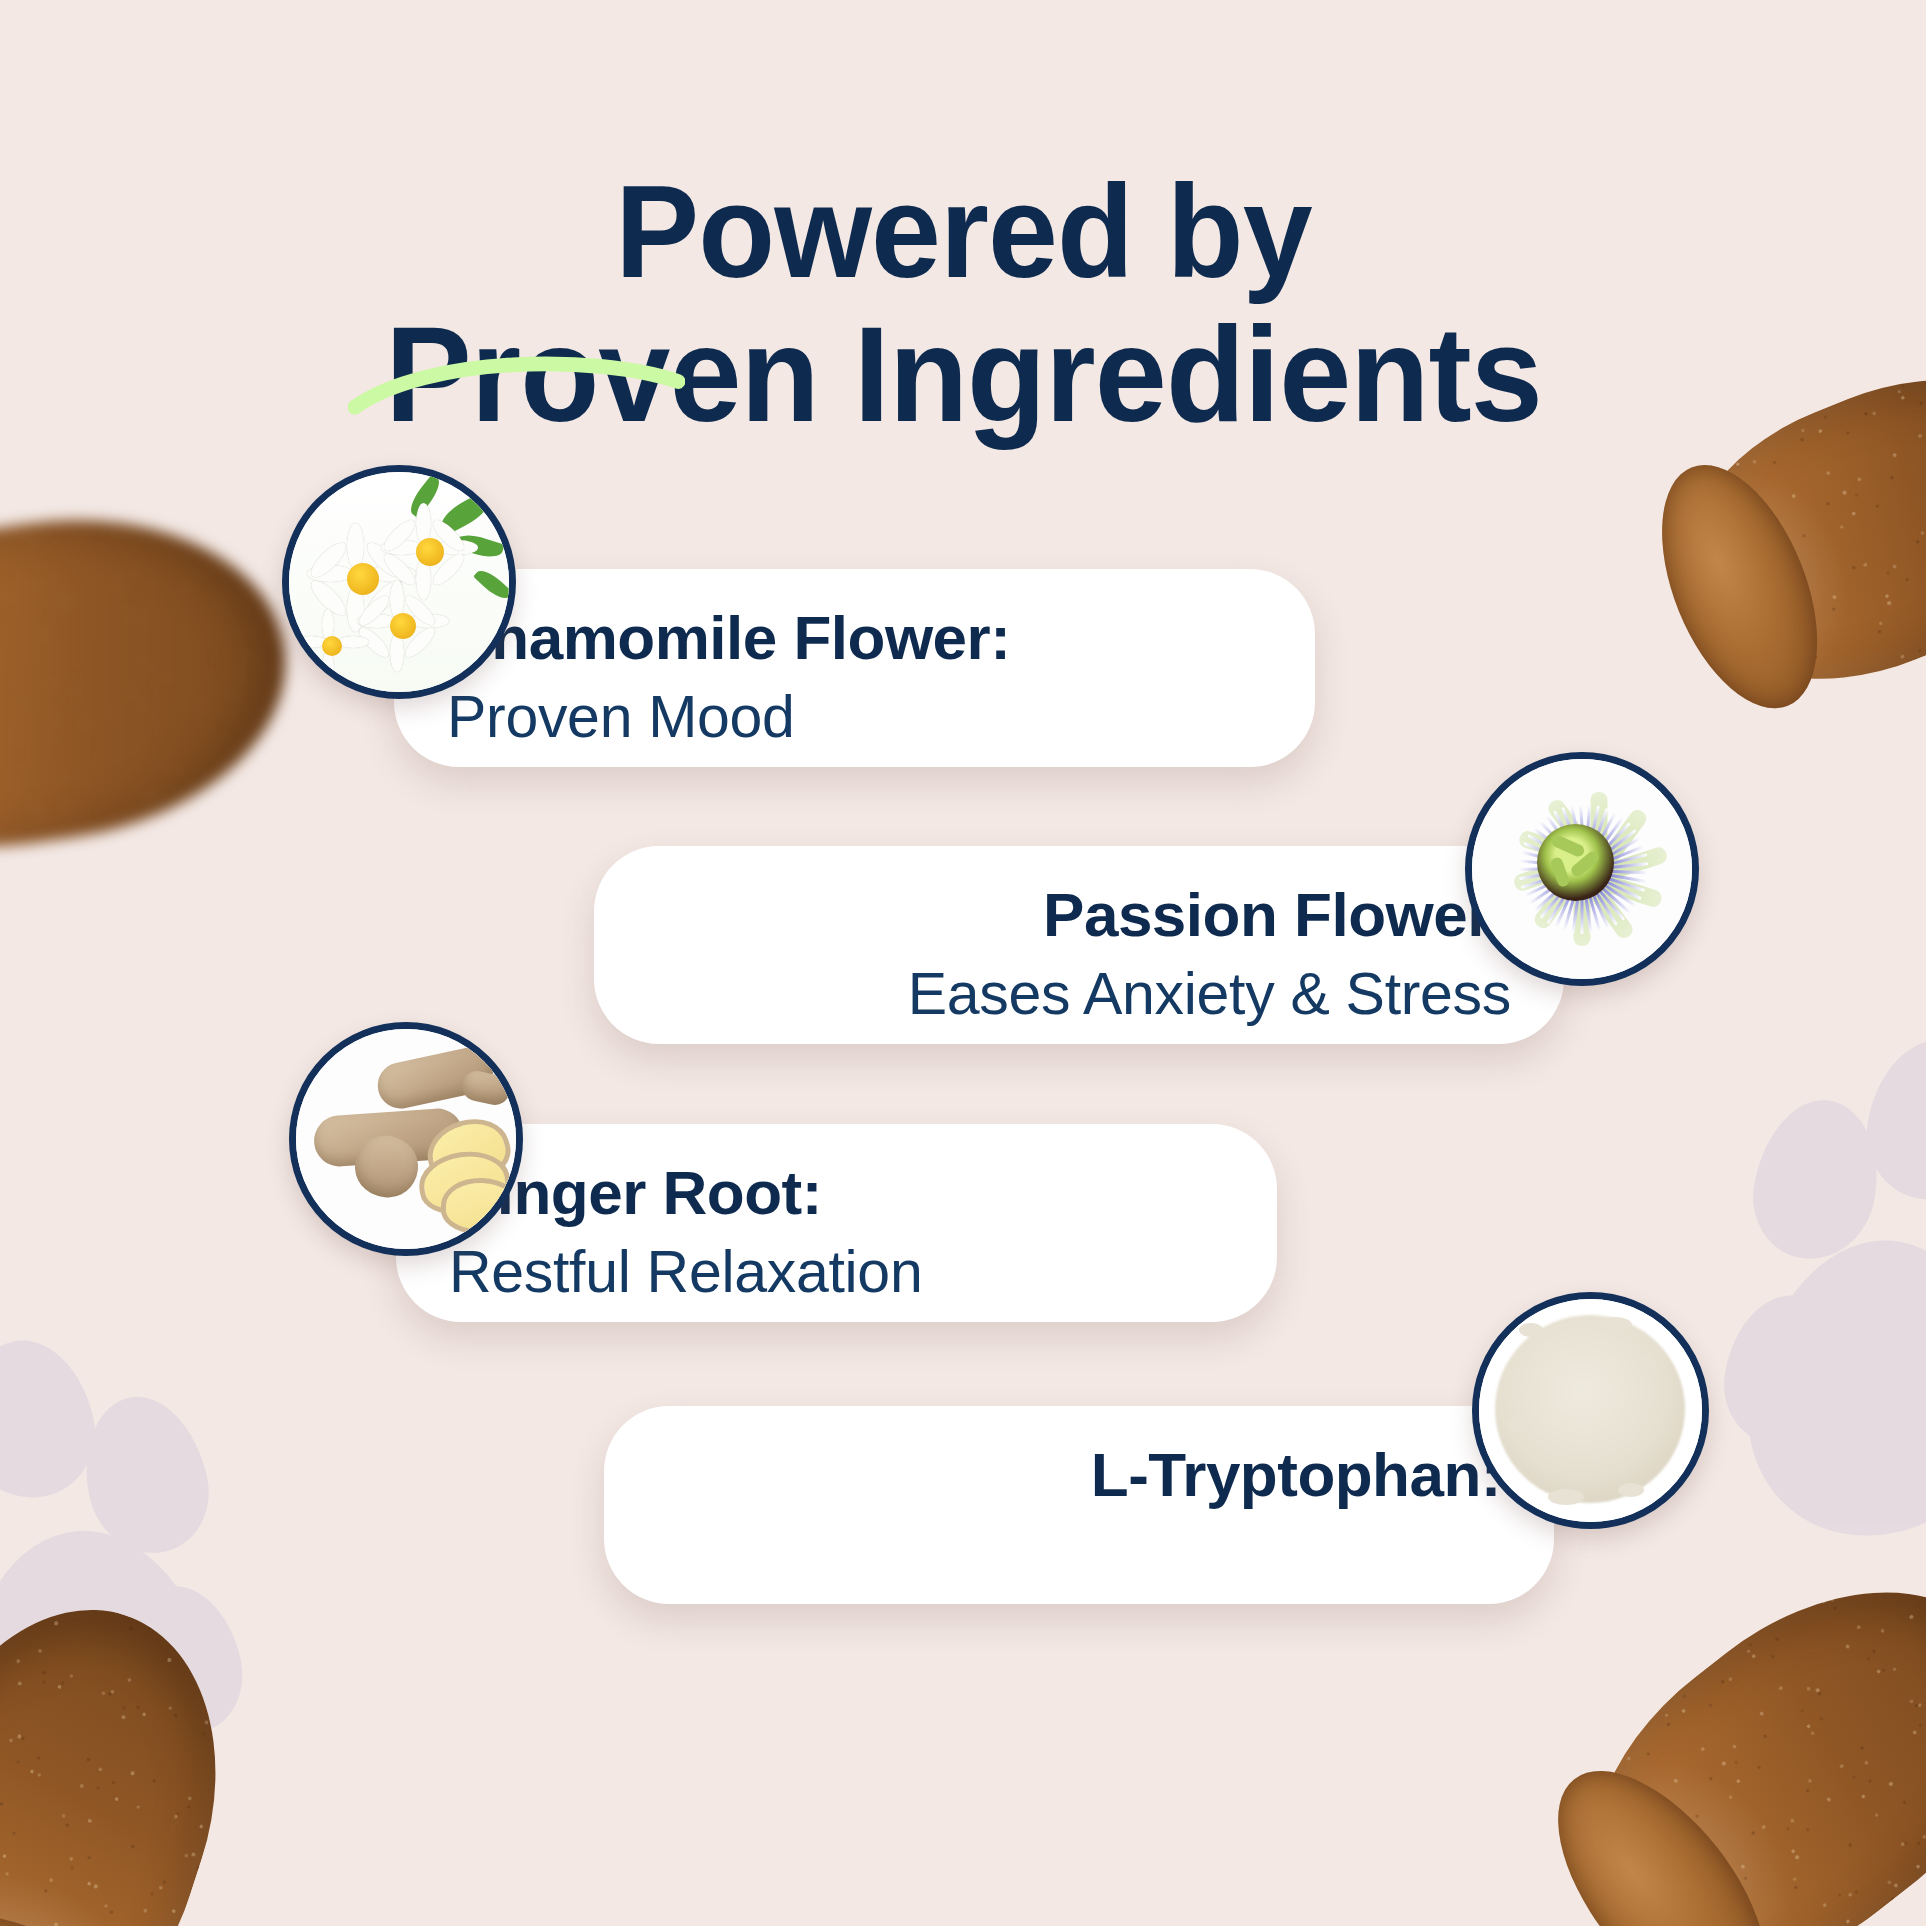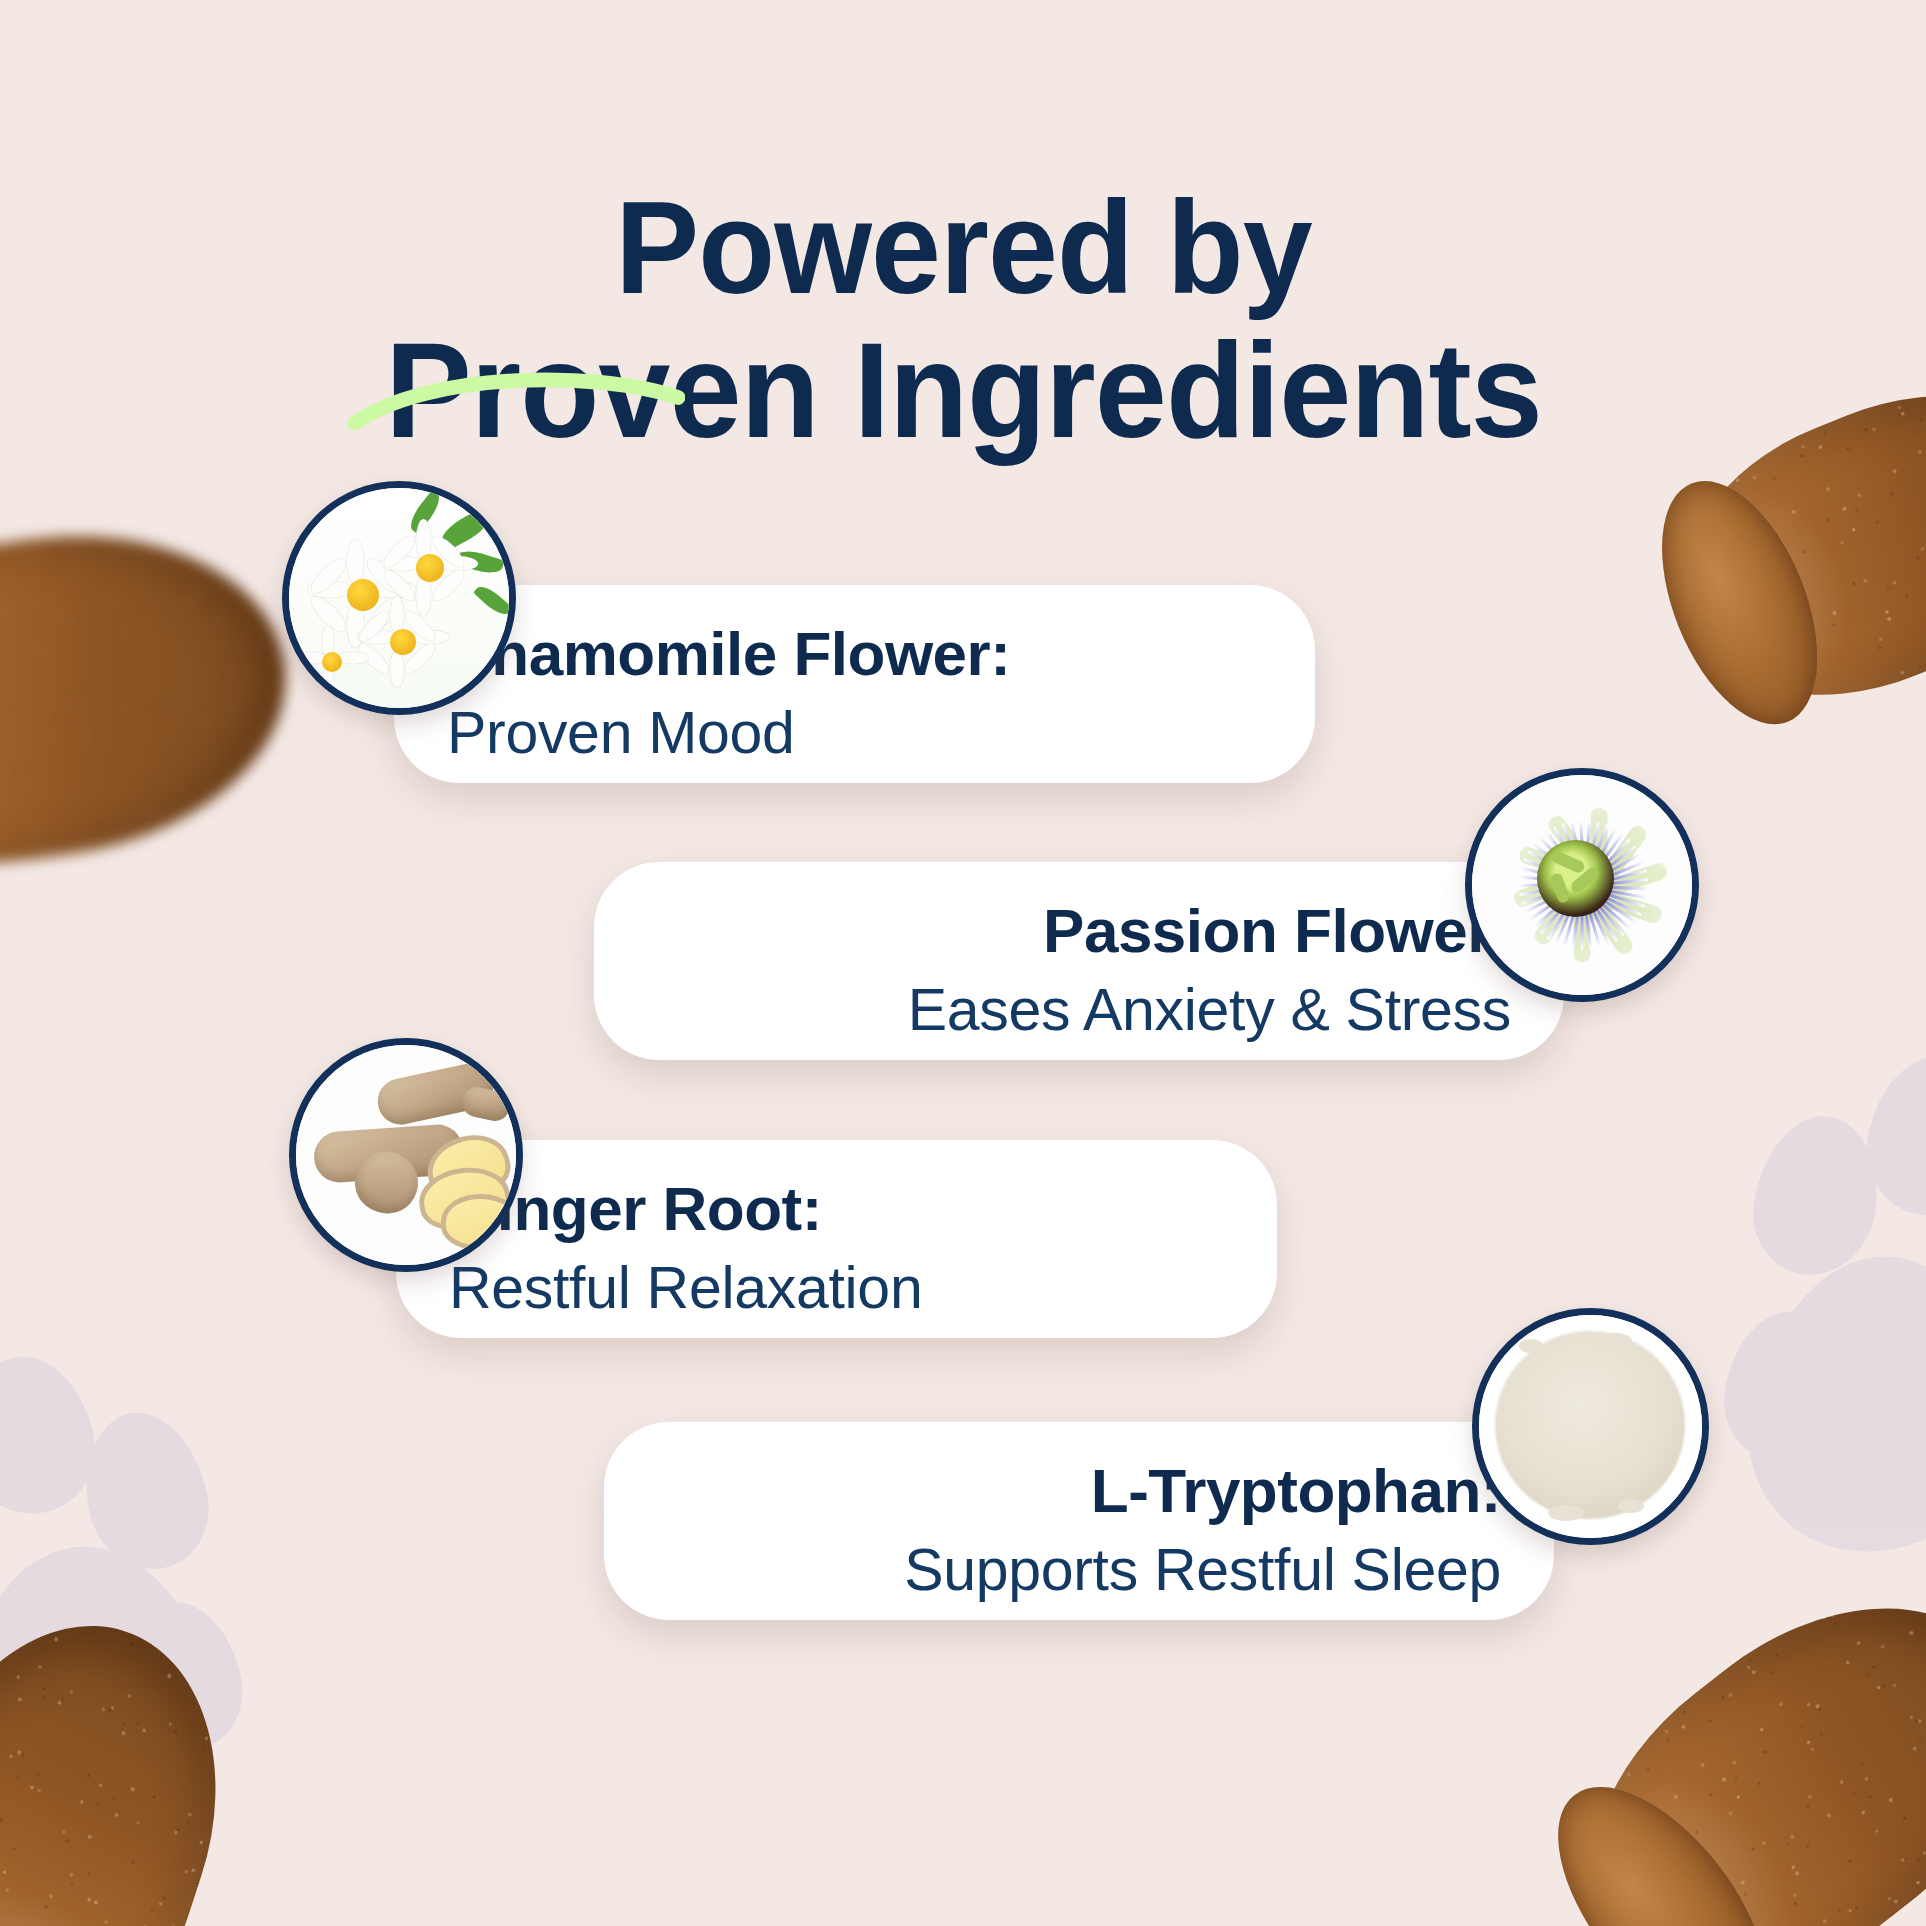--- a/index.html
+++ b/index.html
@@ -3,21 +3,21 @@
 <meta charset="utf-8">
 <style>
   html,body{margin:0;padding:0;}
   body{
     width:1927px;height:1927px;
     background:#f3e8e4;
     font-family:"Liberation Sans", sans-serif;
     overflow:hidden;
     position:relative;
   }
-  .stage{position:absolute;inset:0;overflow:hidden;margin-top:16px;}
+  .stage{position:absolute;inset:0;overflow:hidden;}
 
   
   .paw{position:absolute;opacity:.55;}
   .paw .pad{position:absolute;background:#d9cfdd;border-radius:50%;}
 
   
   .treat{position:absolute;}
   .treat .body{
     position:absolute;inset:0;
     border-radius:46% 46% 46% 46% / 50% 50% 50% 50%;
@@ -326,21 +326,20 @@
       <div class="rhiz" style="left:59px;top:107px;width:63px;height:61px;transform:rotate(18deg);border-radius:30px;"></div>
       <div class="rhiz" style="left:166px;top:44px;width:48px;height:30px;transform:rotate(12deg);border-radius:22px;"></div>
       <div class="slice" style="left:131px;top:91px;width:73px;height:53px;transform:rotate(-16deg);"></div>
       <div class="slice" style="left:123px;top:123px;width:81px;height:51px;transform:rotate(-8deg);"></div>
       <div class="slice" style="left:145px;top:149px;width:71px;height:46px;transform:rotate(2deg);"></div>
     </div>
   </div>
 
   <div class="card right" style="left:604px;top:1406px;width:950px;height:198px;">
     <div class="title">L-Tryptophan:</div>
-    <div class="sub">Supports Restful Sleep</div>
   </div>
 
   <div class="badge" style="left:1470px/0;left:1472px;top:1292px;width:223px;height:223px;">
     <div class="art pow">
       <div class="powder" style="left:16px;top:16px;width:190px;height:188px;"></div>
       <div class="powspeck" style="left:40px;top:24px;width:24px;height:14px;"></div>
       <div class="powspeck" style="left:119px;top:18px;width:34px;height:16px;"></div>
       <div class="powspeck" style="left:158px;top:59px;width:20px;height:14px;"></div>
       <div class="powspeck" style="left:28px;top:119px;width:18px;height:14px;"></div>
       <div class="powspeck" style="left:69px;top:190px;width:36px;height:16px;"></div>

